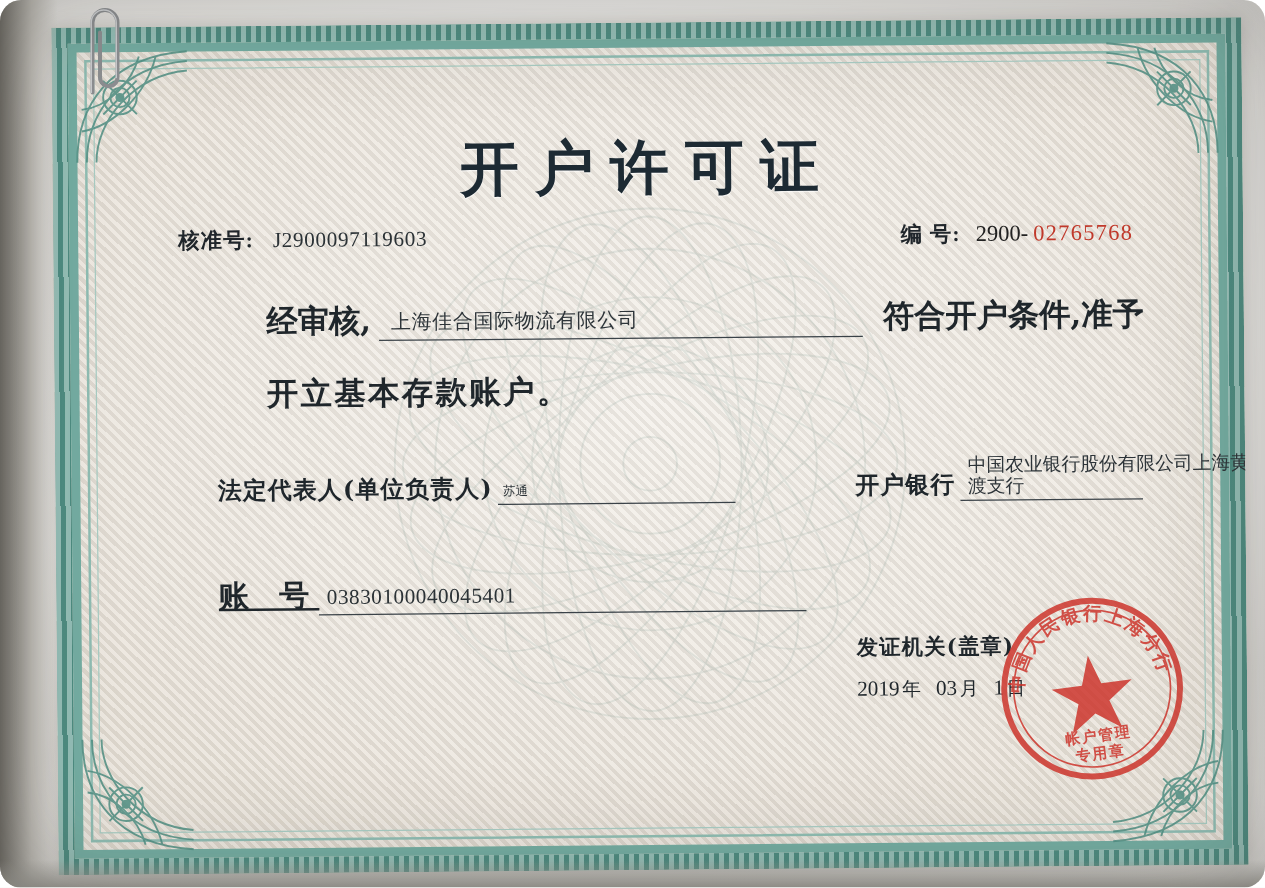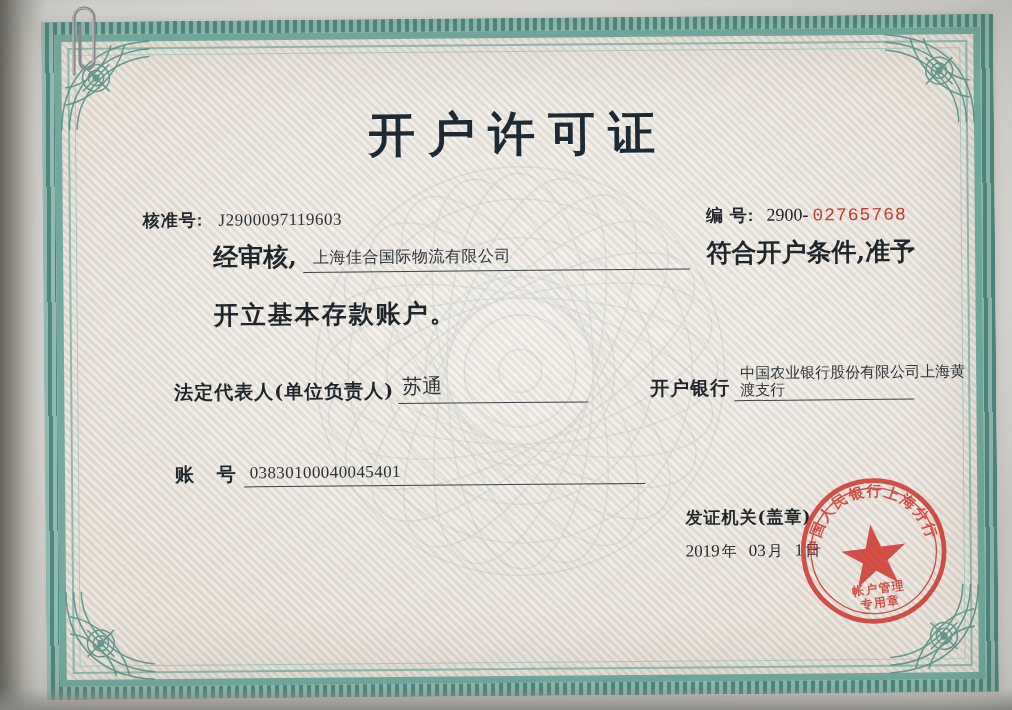--- a/index.html
+++ b/index.html
@@ -14,20 +14,21 @@
     font-family: "DejaVu Sans", sans-serif;
   }
 
   
   #photo {
     position: relative;
     width: 1012px;
     height: 710px;
     background: #f2f1ef;
     overflow: hidden;
+    border-radius: 17px;
   }
   
   #photo::before {
     content: "";
     position: absolute;
     inset: 0;
     background:
       radial-gradient(ellipse 70% 55% at 45% 40%, rgba(255,255,255,0.85), rgba(228,226,222,0.25) 70%, rgba(205,202,198,0.5) 100%);
     pointer-events: none;
     z-index: 1;
@@ -139,43 +140,42 @@
     position: absolute;
     top: 120px;
     left: 60px;
     right: 48px;
     display: flex;
     justify-content: space-between;
     align-items: baseline;
     font-size: 16px;
   }
   .lbl-bold {
-    font-family: Liberation Sans, sans-serif;
+    font-family: Liberation Serif, serif;
     font-weight: 700;
     font-size: 17px;
     color: #20262b;
     letter-spacing: 1px;
-    margin-top: 28px;
   }
   .approve-no {
     font-family: "Liberation Serif", serif;
     font-size: 17px;
     margin-left: 10px;
     color: #2b3236;
     letter-spacing: 0.5px;
   }
   .serial-wrap { display: flex; align-items: baseline; gap: 4px; }
   .serial-prefix {
     font-family: "Liberation Serif", serif;
     font-size: 18px;
     color: #222;
     margin-left: 8px;
   }
   .serial-red {
-    font-family: Liberation Mono, monospace;
+    font-family: Liberation Serif, serif;
     font-size: 18px;
     color: #c0392b;
     letter-spacing: 1px;
   }
 
   
   .line1 {
     position: absolute;
     top: 180px;
     left: 130px;
@@ -239,25 +239,25 @@
     position: relative;
     border-bottom: 1.6px solid #3a4248;
     width: 190px;
     height: 26px;
     margin-left: 4px;
   }
   .rep-fill .hand {
     position: absolute;
     left: 4px;
     bottom: 3px;
-    font-size: 20px;
+    font-size: 10px;
     font-family: Liberation Serif, serif;
     color: #2d3439;
   }
-  .bank-label { margin-left: 62px; }
+  .bank-label { margin-left: 96px; }
   .bank-fill {
     position: relative;
     border-bottom: 1.6px solid #3a4248;
     flex: 1;
     height: 26px;
     margin-left: 4px;
   }
   .bank-fill .hand {
     position: absolute;
     left: 6px;
@@ -276,24 +276,25 @@
     position: absolute;
     top: 400px;
     left: 90px;
     width: 470px;
     display: flex;
     align-items: flex-end;
   }
   .acct-label {
     font-family: "DejaVu Serif", serif;
     font-weight: 700;
-    font-size: 19px;
+    font-size: 24px;
     color: #1f262b;
     letter-spacing: 8px;
     white-space: nowrap;
+    text-decoration: underline;
   }
   .acct-fill {
     position: relative;
     border-bottom: 1.6px solid #3a4248;
     flex: 1;
     height: 26px;
   }
   .acct-fill .hand {
     position: absolute;
     left: 6px;

